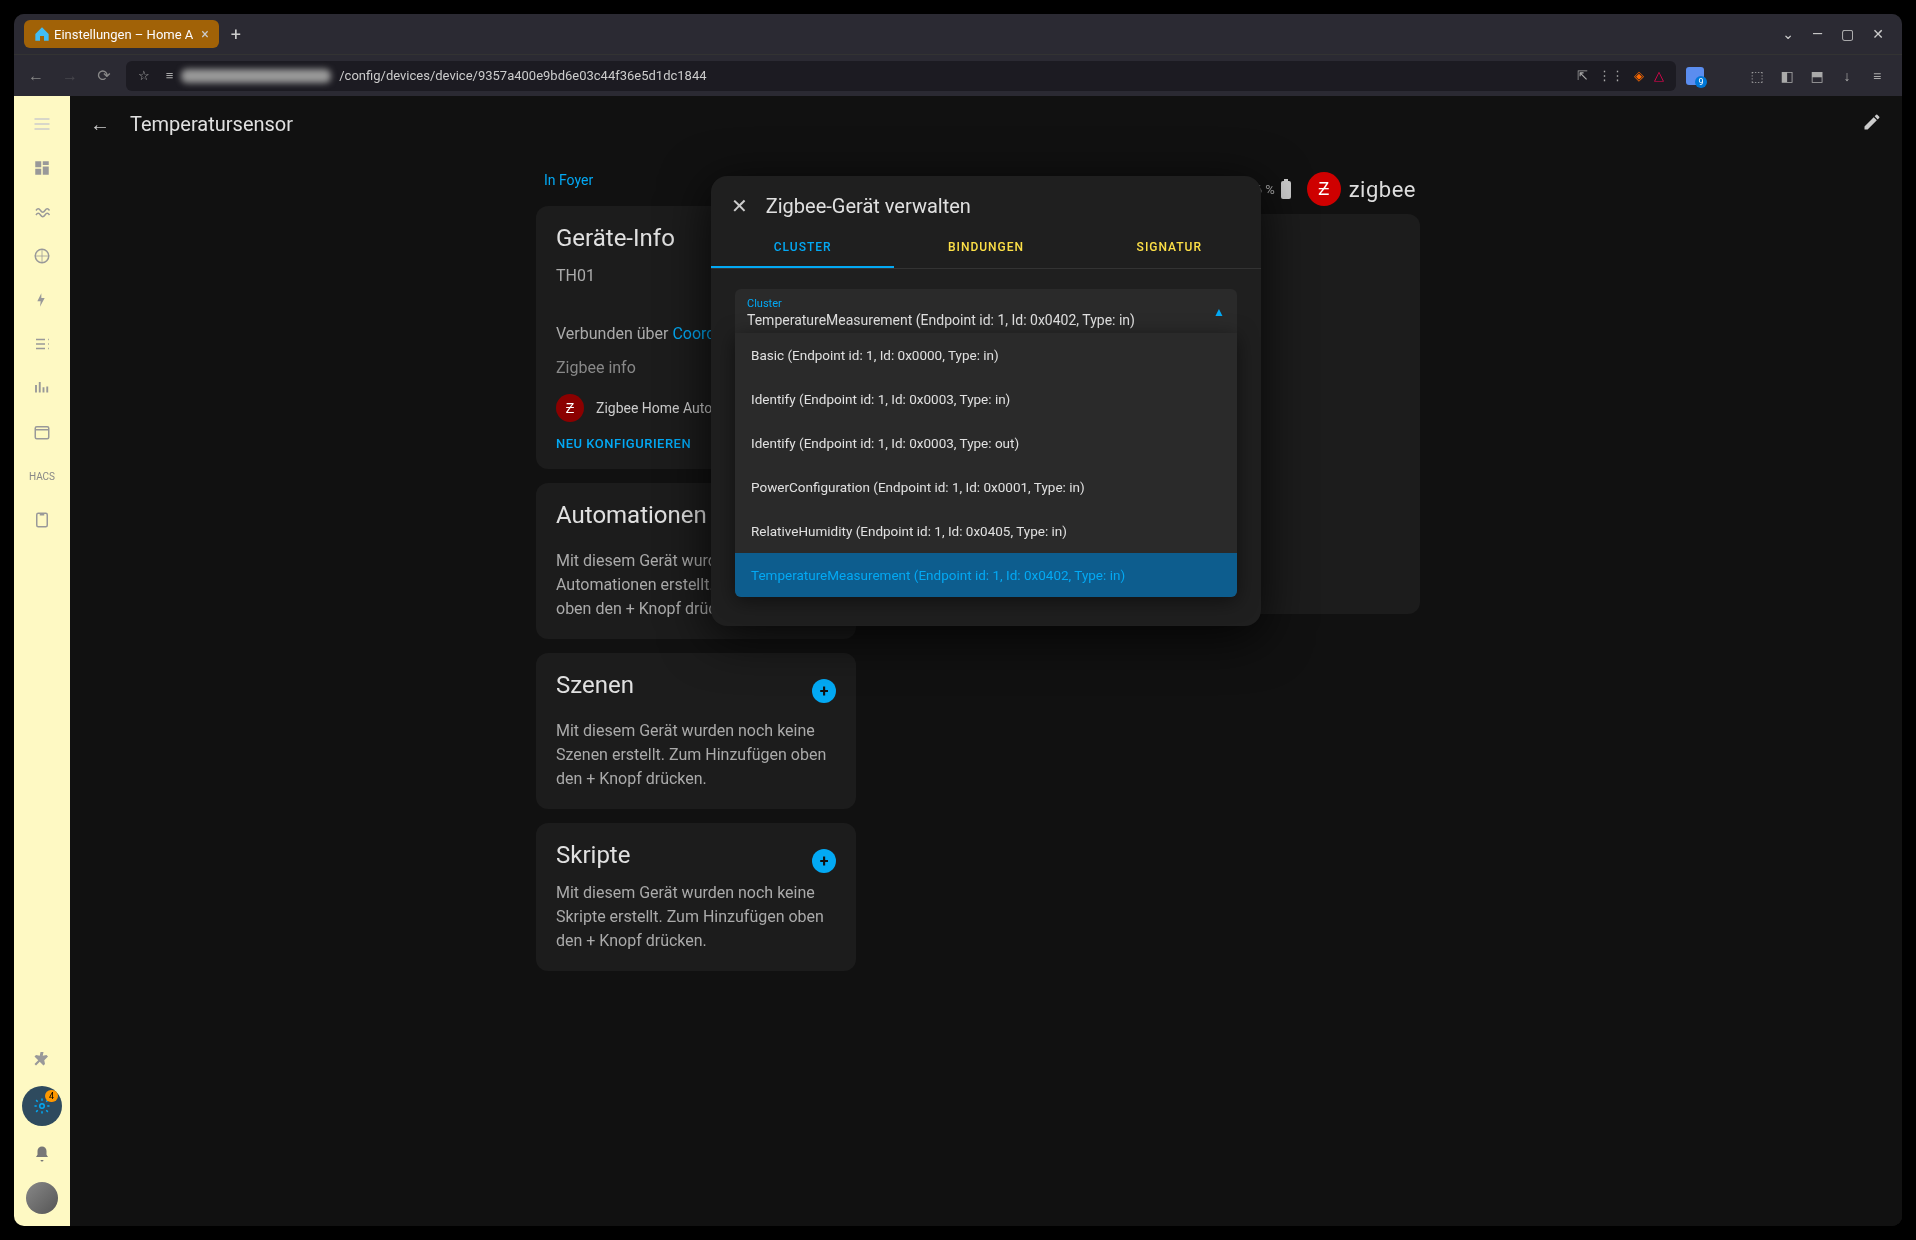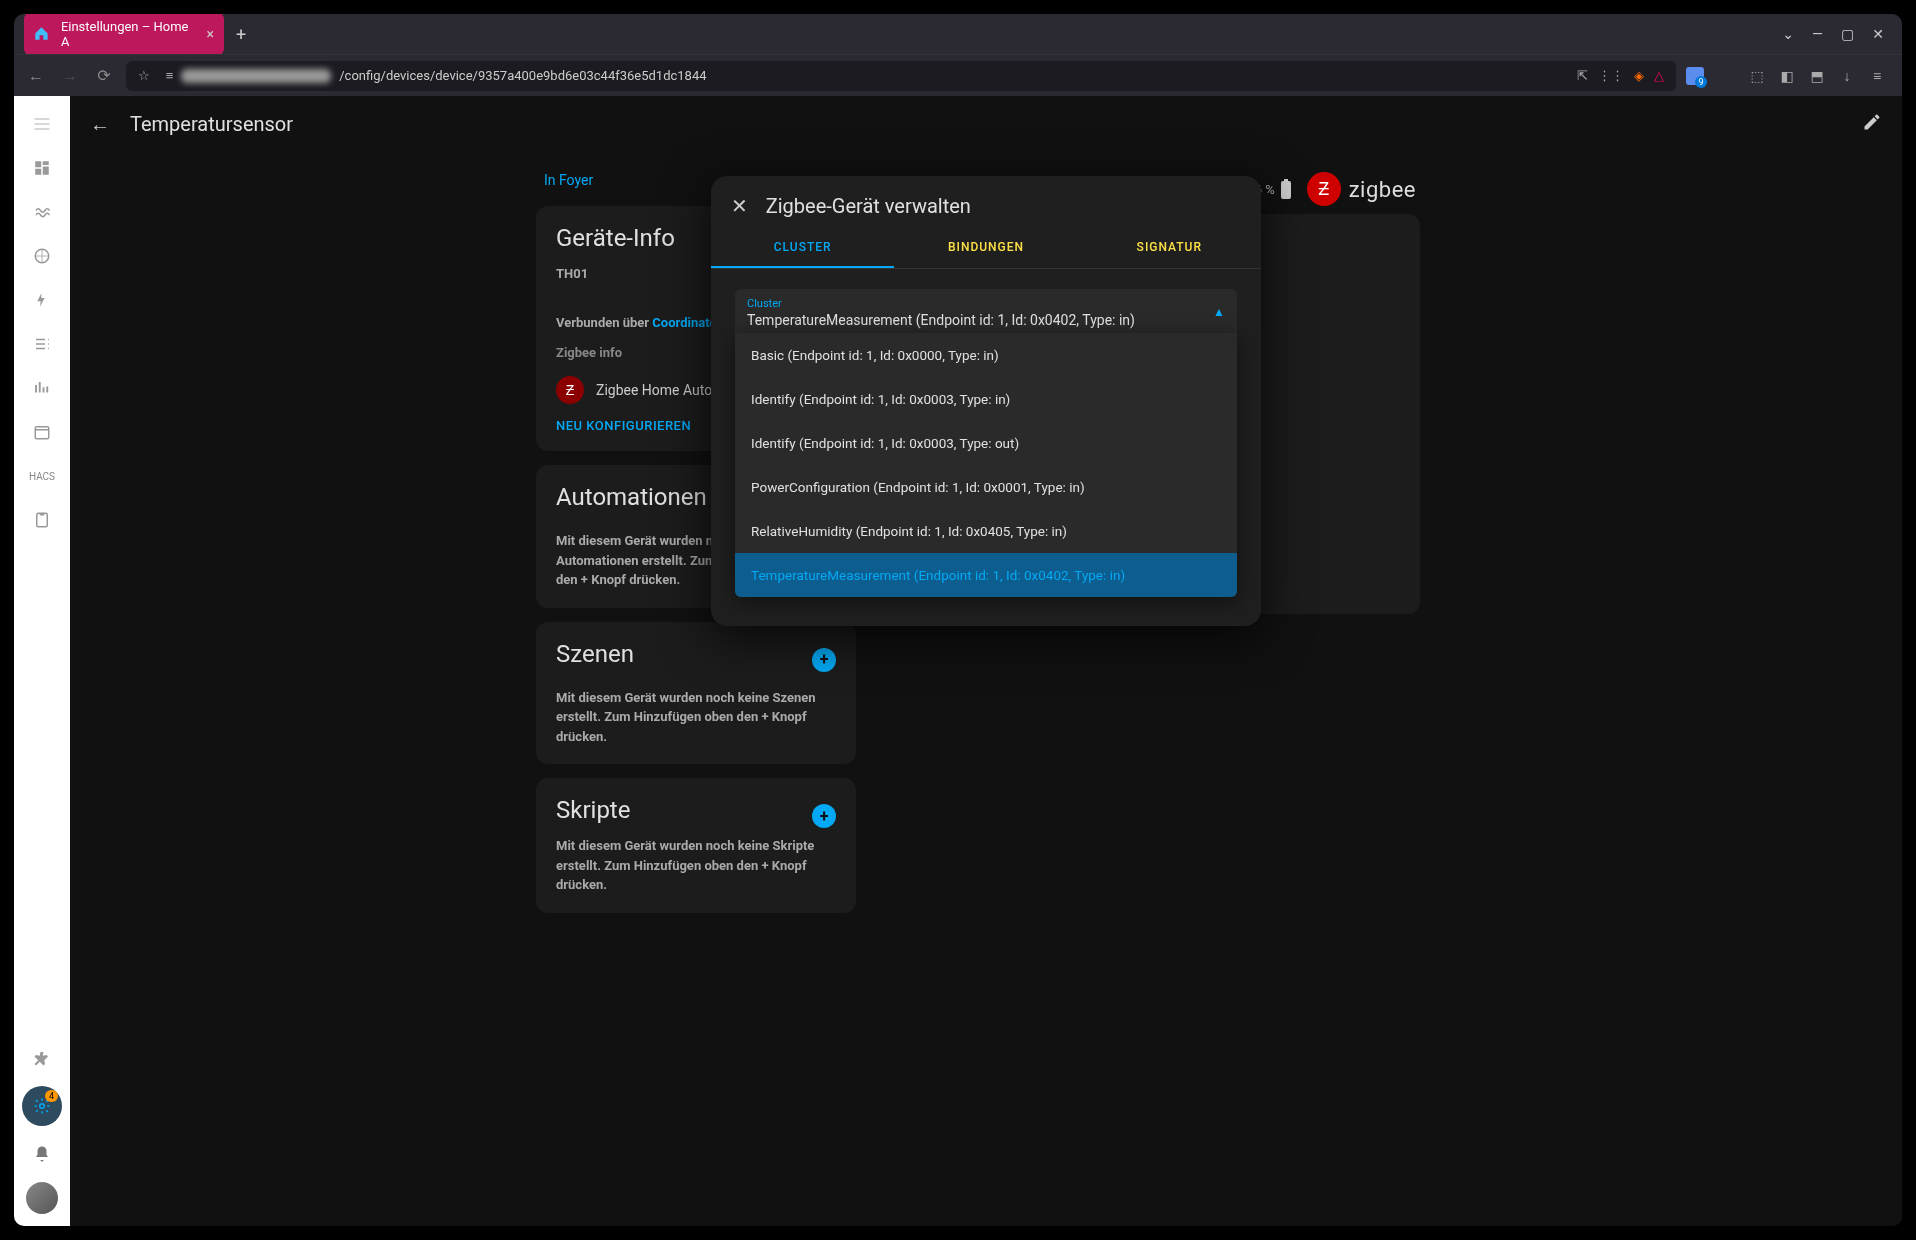--- a/index.html
+++ b/index.html
@@ -30,22 +30,22 @@
 .titlebar {
   height: 40px;
   background: #2b2a33;
   display: flex;
   align-items: center;
   padding: 0 10px;
 }
 .tab {
   display: flex;
   align-items: center;
-  gap: 12px;
-  background: #be185d;
+  gap: 4px;
+  background: #a16207;
   border-radius: 6px;
   padding: 6px 10px;
   color: #fbfbfe;
   font-size: 13px;
   max-width: 200px;
 }
 .tab .ic { width: 16px; height:16px; }
 .tab-close { margin-left: 4px; font-size: 14px; color:#ccc; }
 .tab-add { margin-left: 12px; color:#ccc; font-size:18px; }
 .spacer { flex:1; }
@@ -82,21 +82,21 @@
 .ext-badge { position:relative; }
 .ext-badge::after { content:"9"; position:absolute; bottom:-3px; right:-3px; background:#0078d7; color:#fff; font-size:9px; border-radius:50%; width:12px; height:12px; display:flex; align-items:center; justify-content:center; }
 
 .ha-app {
   flex:1;
   background:#111;
   display:flex;
 }
 .ha-sidebar {
   width:56px;
-  background:#ffffff;
+  background:#fef9c3;
   display:flex;
   flex-direction:column;
   align-items:center;
   padding-top:8px;
   gap:4px;
 }
 .ha-sidebar .menu-btn { width:40px; height:40px; color:#ccc; display:flex; align-items:center; justify-content:center; }
 .ha-sidebar .side-icon { width:40px; height:40px; color:#999; display:flex; align-items:center; justify-content:center; font-size:18px; border-radius:50%; }
 .ha-sidebar .side-icon.hacs { font-size:10px; color:#888; }
 .ha-sidebar .side-bottom { margin-top:auto; display:flex; flex-direction:column; align-items:center; gap:8px; padding-bottom:12px; }
@@ -128,21 +128,21 @@
 .col-left { width:320px; display:flex; flex-direction:column; gap:14px; }
 .breadcrumb { color:#03a9f4; font-size:14px; margin-left:8px; margin-bottom:4px; }
 .rel-container { position:relative; width:900px; display:flex; gap:24px; align-items:flex-start;}
 .card {
   background:#1c1c1c;
   border-radius:12px;
   padding:18px 20px;
   color:#ccc;
 }
 .card h2 { font-size:24px; color:#e0e0e0; font-weight:400; margin-bottom:12px; }
-.card .sub { font-size:13px; color:#aaa; line-height:1.5;font-weight:bold; }
+.card .sub { font-size:16px; color:#aaa; line-height:1.5; }
 .card .link { color:#03a9f4; }
 .row-head { display:flex; align-items:center; justify-content:space-between; }
 .add-btn {
   width:24px; height:24px; background:#03a9f4; border-radius:50%;
   color:#111; display:flex; align-items:center; justify-content:center; font-size:16px; font-weight:bold;
 }
 .zha-row { display:flex; align-items:center; gap:12px; margin-top:14px; }
 .zha-badge { width:28px; height:28px; border-radius:50%; background:#8b0000; display:flex; align-items:center; justify-content:center; color:#fff; font-size:14px;}
 .neu-btn { color:#03a9f4; font-size:13px; font-weight:500; letter-spacing:0.5px; margin-top:14px; }
 

